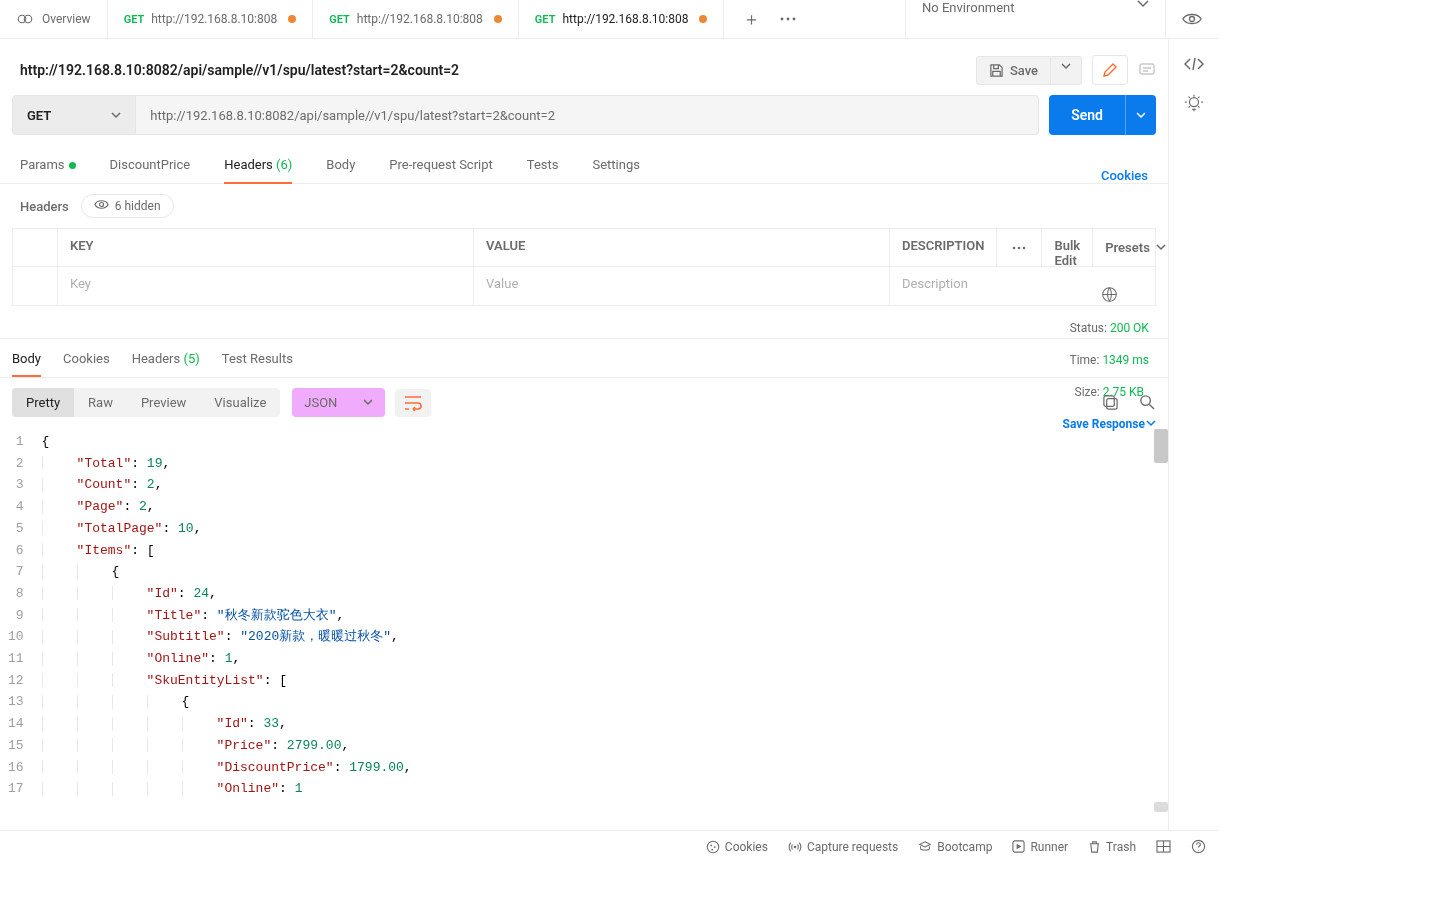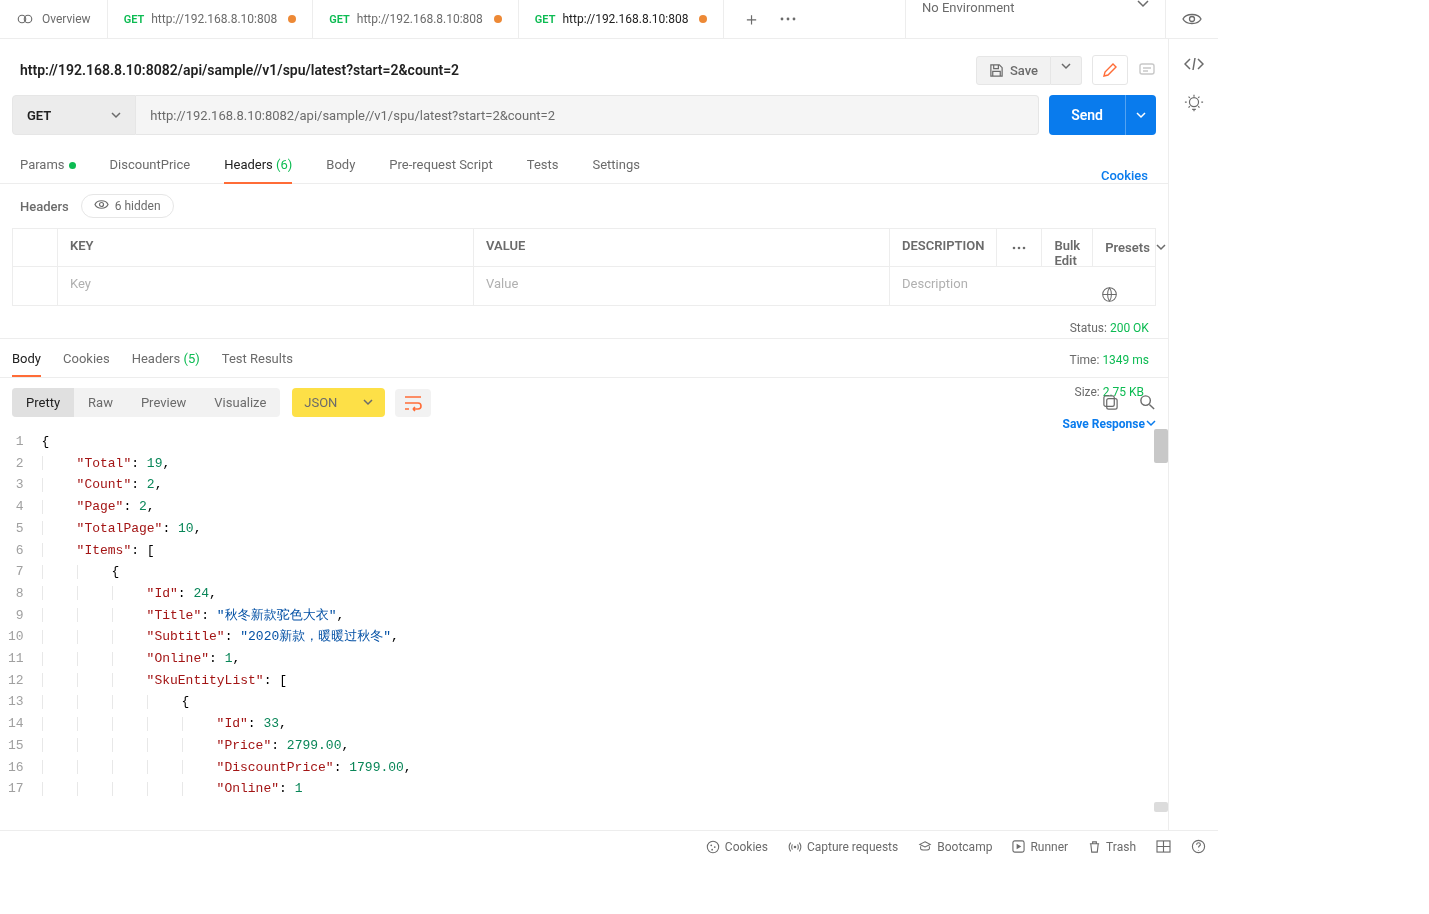--- a/index.html
+++ b/index.html
@@ -79,21 +79,21 @@
 .resp-tab.active::after{content:'';position:absolute;left:0;right:0;bottom:-1px;height:2px;background:#ff6c37;}
 .resp-meta { margin-left:auto; display:flex; align-items:center; gap:18px; color:#6b6b6b; font-size:12px;flex-direction:column; }
 .resp-meta .ok { color:#0cbb52; }
 .save-resp { color:#097bed; font-weight:700; display:flex; align-items:center; gap:1px; }
 
 
 .body-toolbar { display:flex; align-items:center; padding:10px 12px; gap: 2px; }
 .view-group { display:flex; background:#f2f2f2; border-radius:4px; overflow:hidden; }
 .view-btn { padding:7px 14px; color:#6b6b6b; }
 .view-btn.active{ background:#e0e0e0; color:#212121; }
-.json-select { margin-left:10px; background:#fde047; border-radius:4px; padding:7px 12px; display:flex; align-items:center; gap:26px; color:#6b6b6b;justify-content:space-between; }
+.json-select { margin-left:10px; background:#f0abfc; border-radius:4px; padding:7px 12px; display:flex; align-items:center; gap:26px; color:#6b6b6b;justify-content:space-between; }
 .wrap-btn { margin-left:8px; background:#f2f2f2; border-radius:4px; padding:5px 8px; }
 .wrap-icon { stroke:#ff6c37; }
 .body-toolbar .right { margin-left:auto; display:flex; gap:20px; color:#6b6b6b; }
 
 
 .code-area { flex:1; display:flex; overflow:hidden; padding: 4px 8px 0 8px; font-family: "SFMono-Regular", Consolas, "Liberation Mono", Menlo, monospace; font-size:13px; position:relative; }
 .gutter { text-align:right; color:#a0a0a0; padding-right: 14px; user-select:none; line-height: 21.7px; }
 .gutter div { padding-right: 4px; }
 .code-lines { line-height: 21.7px; white-space: pre; }
 .tok-key { color:#a31515; }

